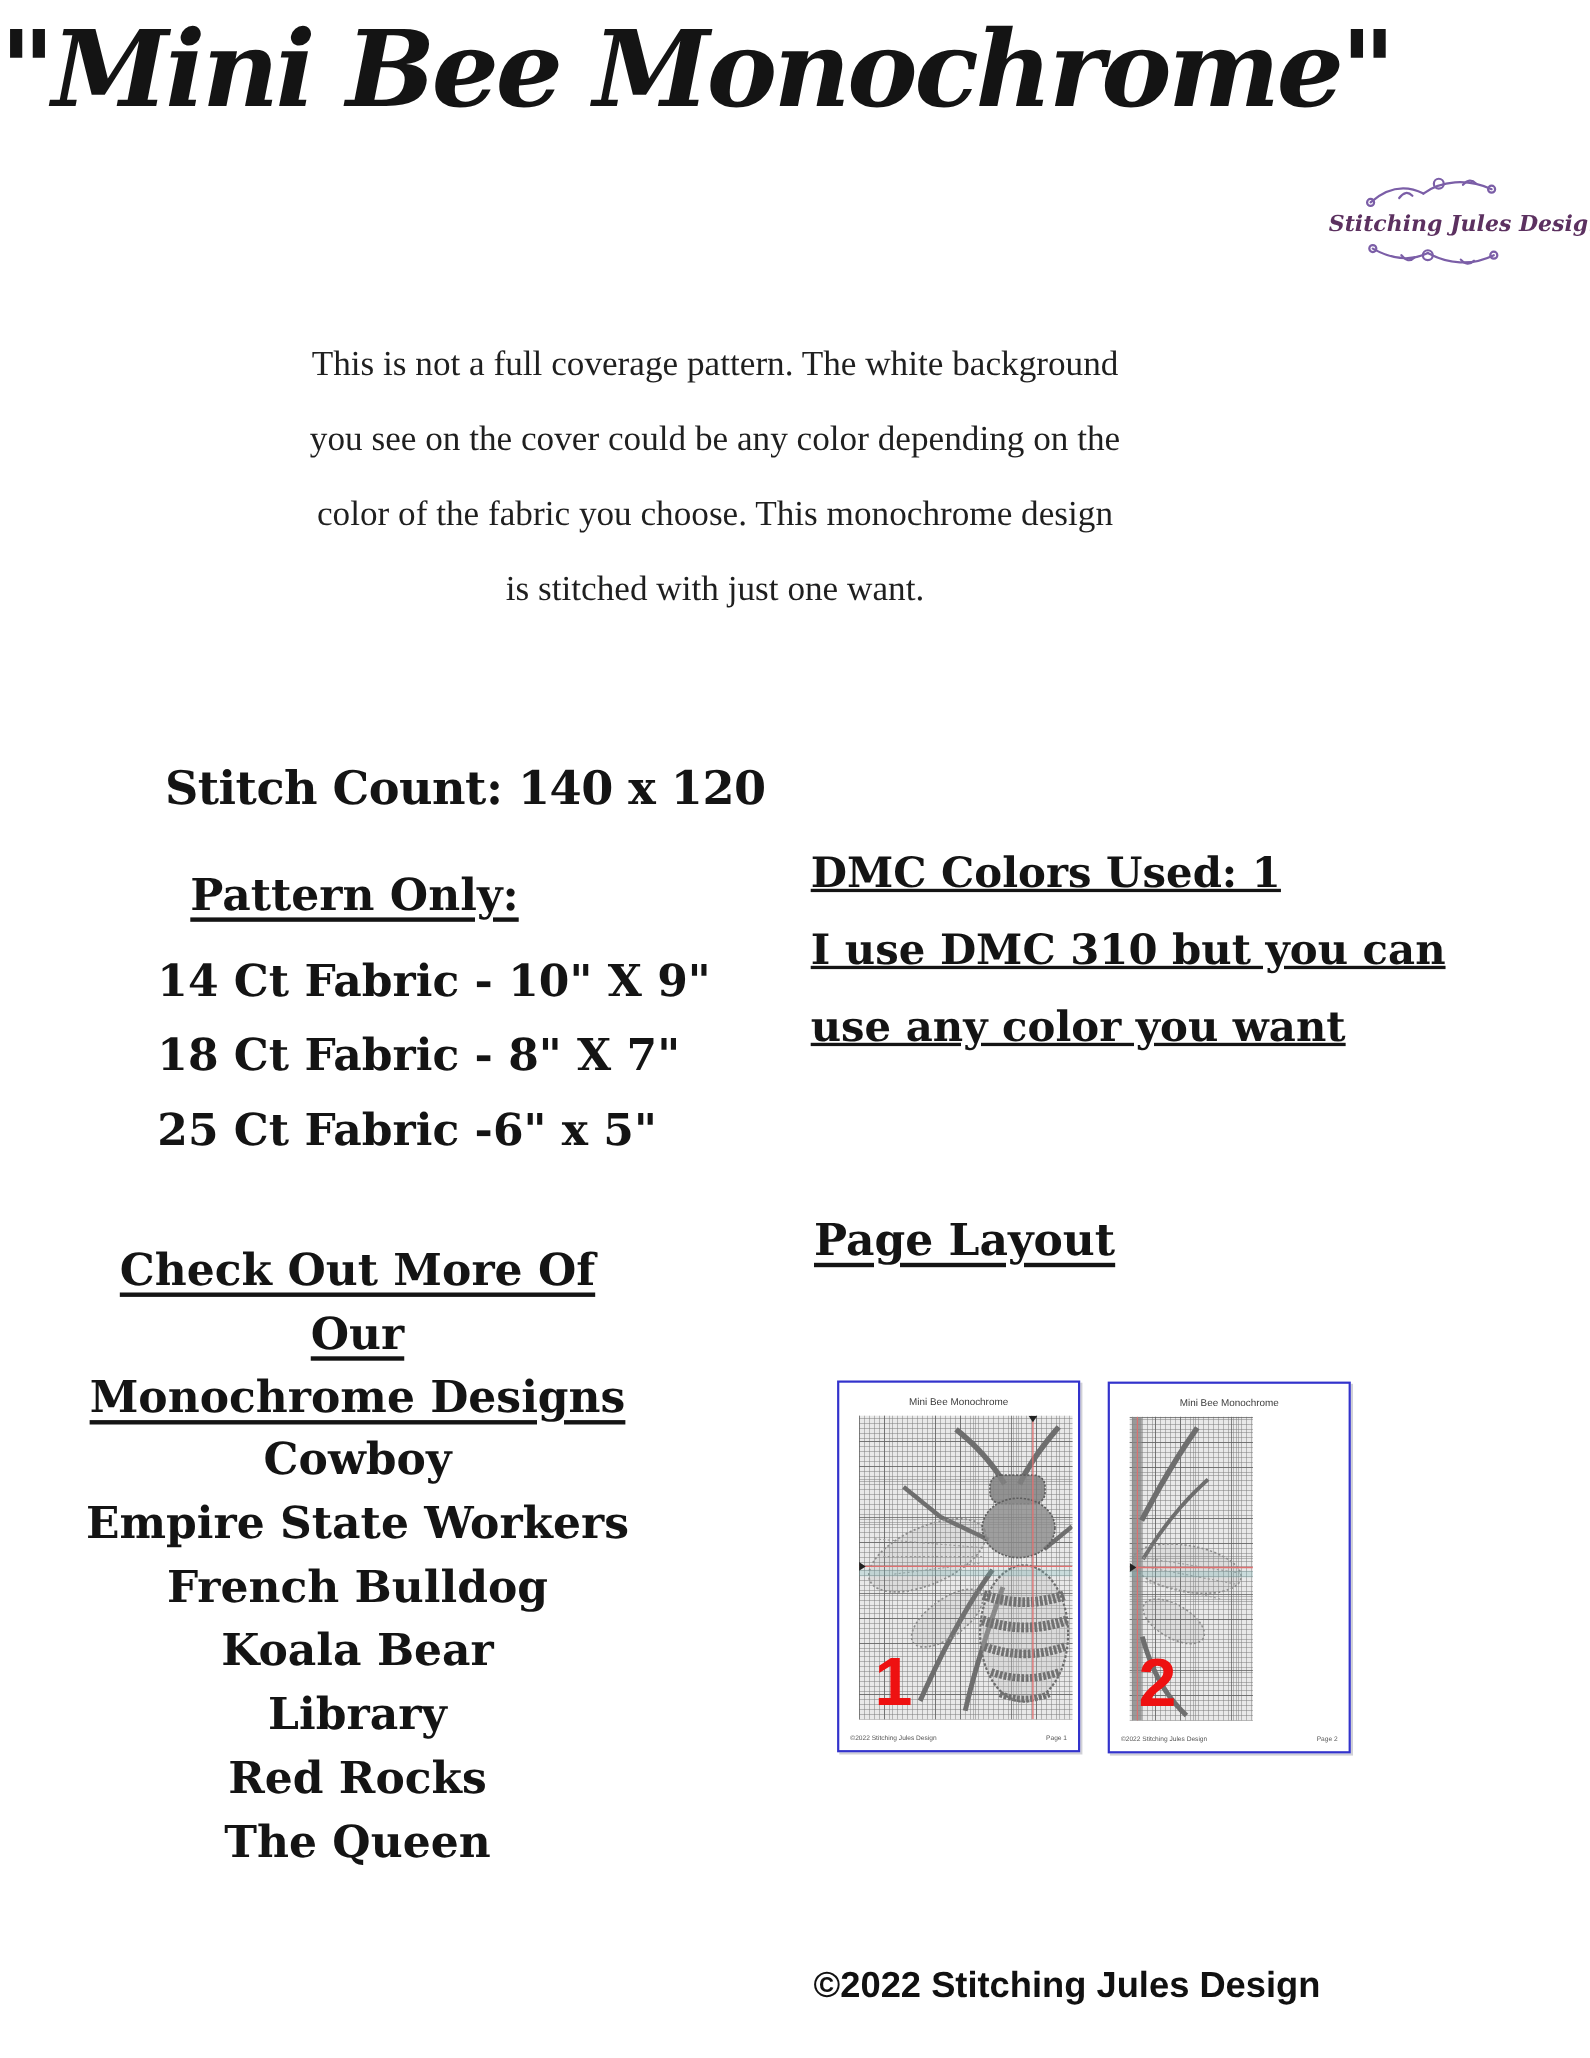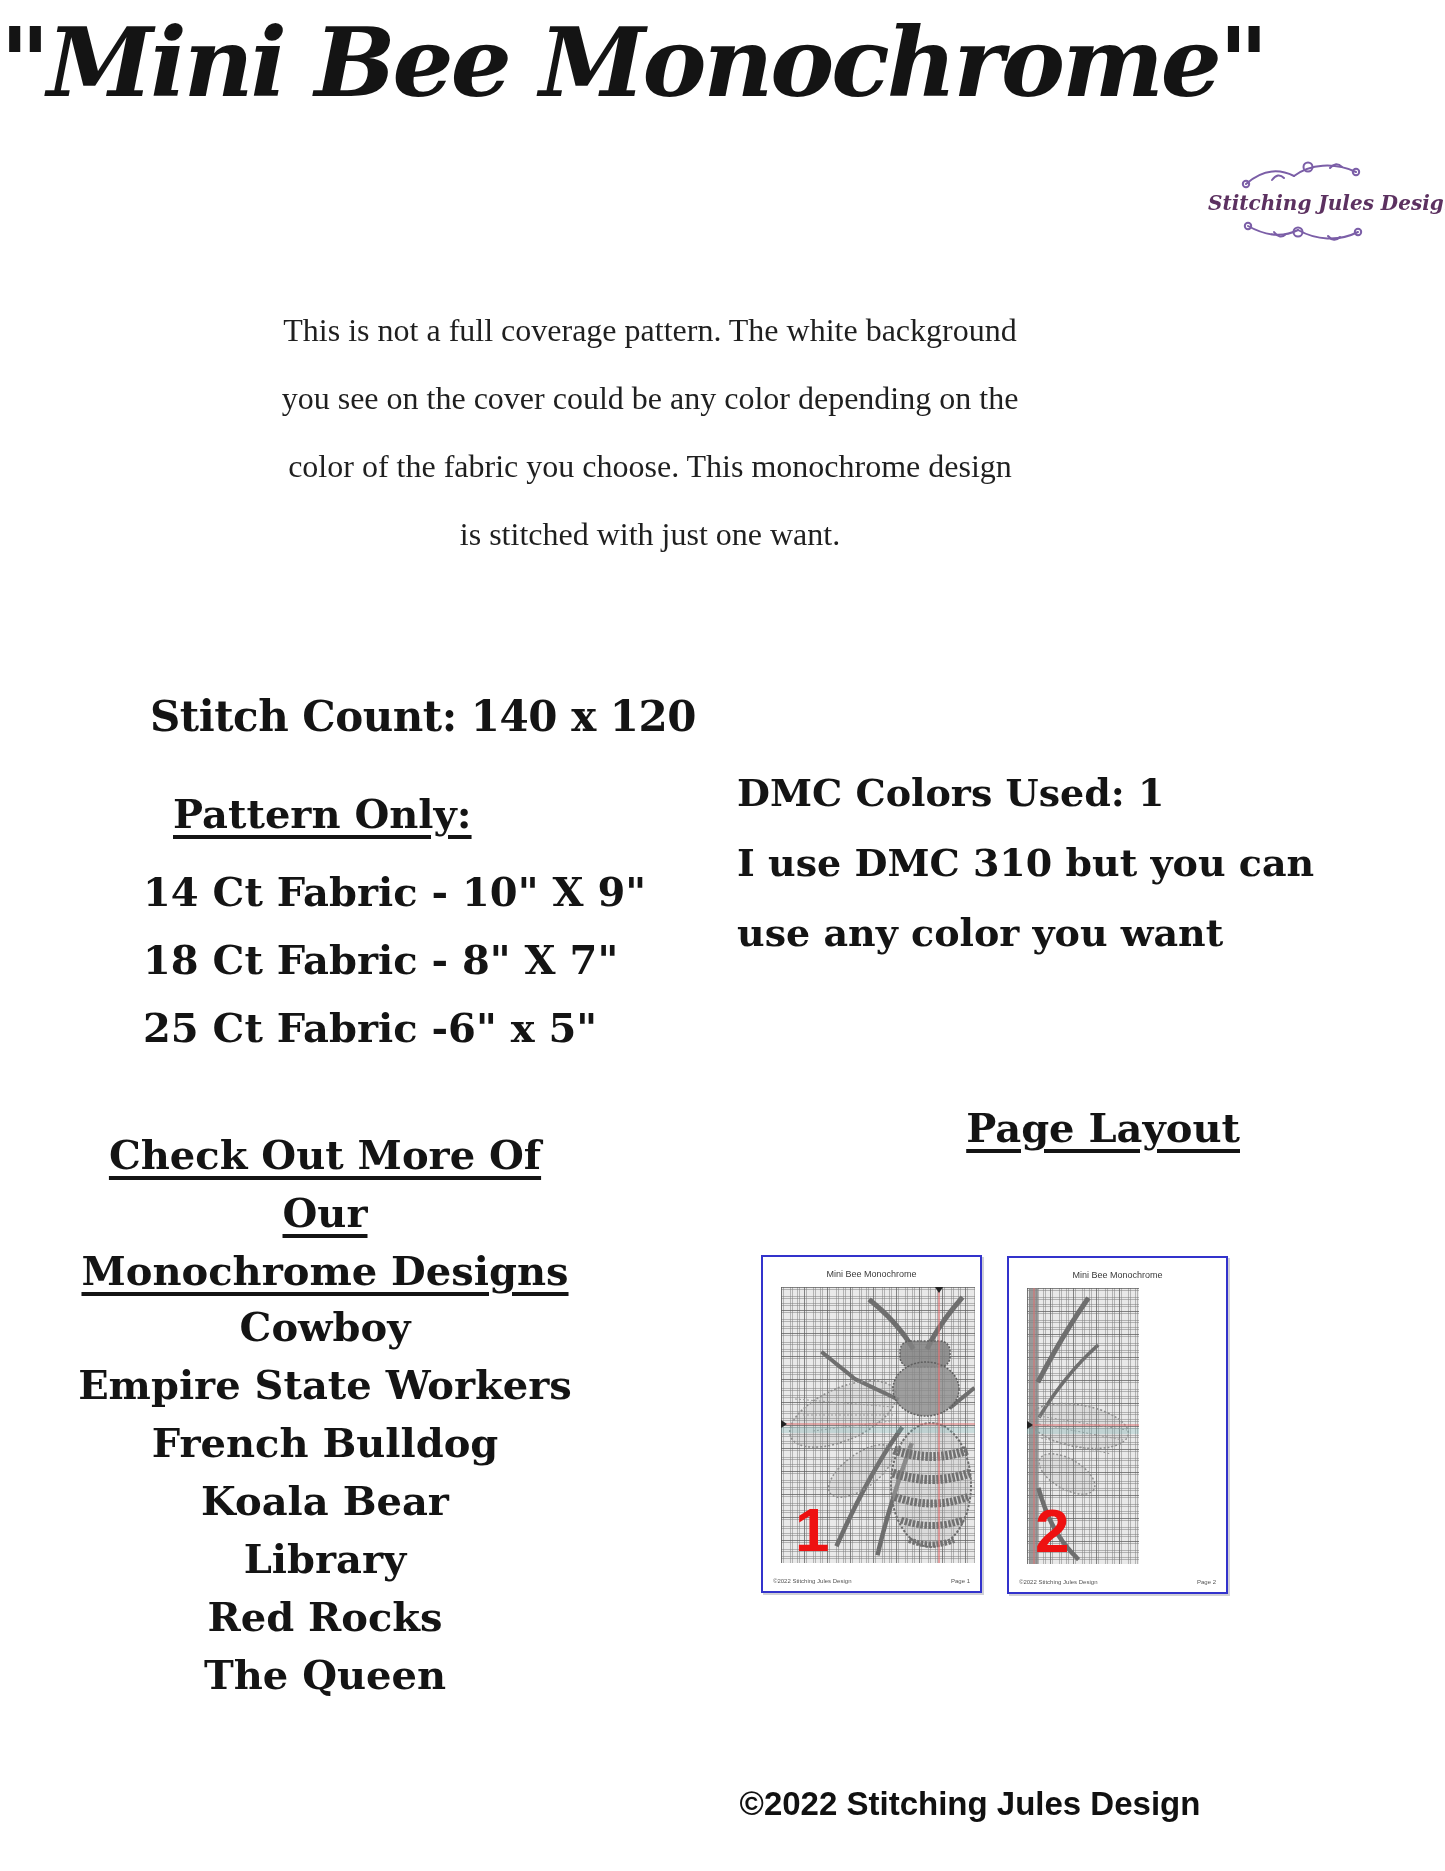--- a/index.html
+++ b/index.html
@@ -18,31 +18,31 @@
 
   .intro{position:absolute;top:296px;left:85px;width:1130px;text-align:center;
     font-size:32px;line-height:68px;color:#1f1f1f;}
 
   
   .bold-serif{font-family:"DejaVu Serif",serif;font-weight:700;color:#141414;}
   .stitch-count{position:absolute;top:692px;left:150px;font-size:42px;letter-spacing:-0.5px;}
   .pattern-only{position:absolute;top:790px;left:145px;font-size:40px;
     text-decoration:underline;text-decoration-thickness:4px;text-underline-offset:7px;margin-left:28px;}
   .fabric-list{position:absolute;top:858px;left:143px;font-size:40px;line-height:68px;white-space:nowrap;}
-  .dmc-block{position:absolute;top:758px;left:737px;width:480px;font-size:38px;line-height:70px;white-space:nowrap;}
+  .dmc-block{position:absolute;top:758px;left:737px;width:480px;font-size:38px;line-height:70px;white-space:nowrap;text-decoration:underline;}
 
   
   .more-heading{position:absolute;top:1126px;left:60px;width:530px;text-align:center;
     font-size:40px;line-height:58px;}
   .more-heading span{text-decoration:underline;text-decoration-thickness:4px;text-underline-offset:7px;}
   .design-list{position:absolute;top:1298px;left:60px;width:530px;text-align:center;
     font-size:40px;line-height:58px;}
 
   
-  .page-layout-heading{position:absolute;top:1104px;left:740px;width:500px;text-align:right;font-size:40px;}
+  .page-layout-heading{position:absolute;top:1104px;left:740px;width:500px;text-align:left;font-size:40px;}
   .page-layout-heading span{text-decoration:underline;text-decoration-thickness:4px;text-underline-offset:7px;}
 
   .preview{position:absolute;width:221px;height:338px;background:#fff;
     border:2px solid #3333cc;box-sizing:border-box;box-shadow:2px 2px 0 rgba(150,150,165,.45);margin-top:35px;}
   .preview-1{left:761px;top:1220px;}
   .preview-2{left:1007px;top:1221px;}
   .preview .p-title{position:absolute;top:12px;left:0;width:100%;text-align:center;
     font-family:"Liberation Sans",sans-serif;font-size:9px;color:#3a3a3a;}
   .chart-grid{position:absolute;top:30px;background-color:#e9e9e9;
     background-image:

